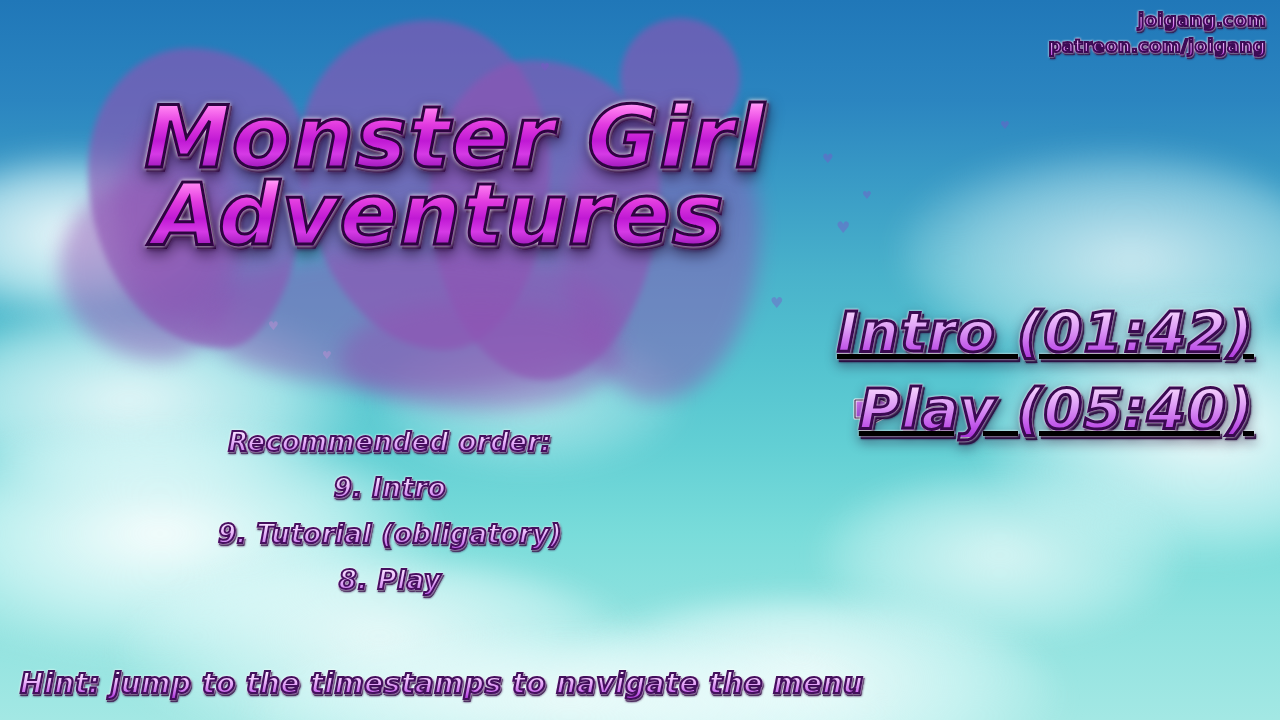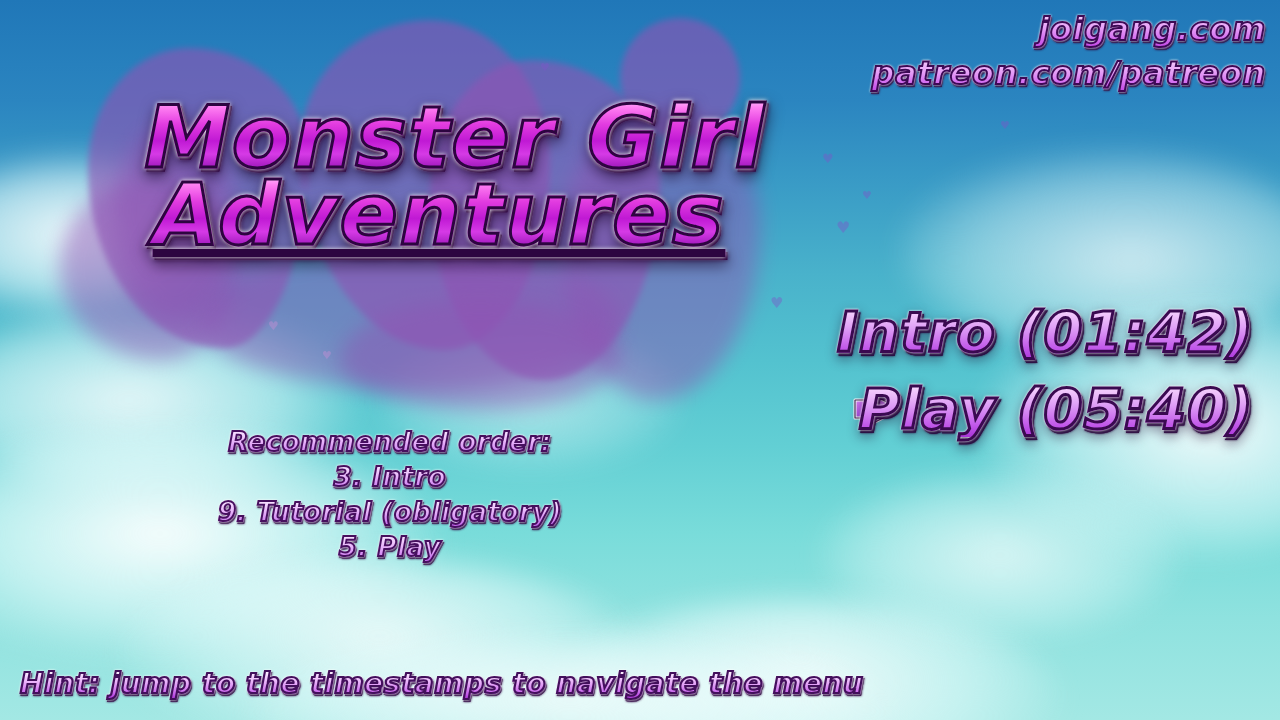--- a/index.html
+++ b/index.html
@@ -79,39 +79,40 @@
     background-clip:text;
     color:transparent;
     -webkit-text-stroke:3px #2d0540;
     paint-order:stroke fill;
     filter:
       drop-shadow(0 0 2px #ffffff)
       drop-shadow(2px 3px 0 #2b023d)
       drop-shadow(0 5px 7px rgba(20,0,35,.55));
   }
   #title-line1 { text-align:right; padding-left:18px; }
-  #title-line2 { text-align:center; margin-top:-6px; padding-left:46px;text-decoration:underline; }
+  #title-line2 { text-align:center; margin-top:-6px; padding-left:46px; }
 
   
   #menu {
     position:absolute;
     right:26px; top:296px;
     width:560px;
     z-index:7;
     display:flex; flex-direction:column;
     align-items:flex-end;
     gap:5px;
   }
   .menu-row {
     position:relative;
     display:flex;
     align-items:center;
     justify-content:flex-end;
     gap:10px;
     height:72px;
+    text-decoration:underline;
   }
   .menu-label {
     font-size:56px;
     line-height:1;
     font-style:italic;
     background:linear-gradient(180deg,
       #fce9ff 0%, #f0c4fb 20%, #dfa0f6 42%,
       #cf79ef 62%, #c056e9 80%, #a935d8 100%);
     -webkit-background-clip:text;
     background-clip:text;
@@ -135,21 +136,21 @@
   .cursor svg { display:block; }
 
   
   #reco {
     position:absolute;
     left:180px; top:425px;
     width:420px;
     text-align:center;
     z-index:6;
     display:flex; flex-direction:column;
-    gap:0;
+    gap:11px;
   }
   .reco-line {
     font-size:26px;
     line-height:1.35;
     font-style:italic;
     background:linear-gradient(180deg,
       #ffffff 0%, #f6dcff 22%, #e9b7fb 46%,
       #d58ef3 68%, #c062e8 88%, #ab3fd8 100%);
     -webkit-background-clip:text;
     background-clip:text;
@@ -164,23 +165,22 @@
   
   #links {
     position:absolute;
     right:14px; top:8px;
     z-index:8;
     text-align:right;
     display:flex; flex-direction:column;
     gap:2px;
   }
   .link-line {
-    font-size:32px;
+    font-size:18px;
     line-height:1.32;
-    font-style:italic;
     background:linear-gradient(180deg,
       #ffe9ff 0%, #f2c1fb 26%, #e49cf6 50%,
       #d46ff0 72%, #c44ae6 92%, #ae2fd4 100%);
     -webkit-background-clip:text;
     background-clip:text;
     color:transparent;
     -webkit-text-stroke:2px #3d0b55;
     paint-order:stroke fill;
     filter:
       drop-shadow(0 0 1px #ffffff)
@@ -276,33 +276,33 @@
     <div class="speck" style="left:836px; top:220px; font-size:16px;">♥</div>
     <div class="speck" style="left:540px; top:62px; font-size:11px;">♥</div>
     <div class="speck" style="left:1000px; top:120px; font-size:11px;">♥</div>
     <div class="speck" style="left:770px; top:296px; font-size:15px;">♥</div>
     <div class="speck" style="left:268px; top:320px; font-size:12px; color:#c98fd6;">♥</div>
     <div class="speck" style="left:322px; top:350px; font-size:11px; color:#c98fd6;">♥</div>
   </div>
 
   <div id="links">
     <div class="bub link-line">joigang.com</div>
-    <div class="bub link-line">patreon.com/patreon</div>
+    <div class="bub link-line">patreon.com/joigang</div>
   </div>
 
   <div id="title-block">
     <div id="title-line1" class="bub title-line">Monster Girl</div>
     <div id="title-line2" class="bub title-line">Adventures</div>
   </div>
 
   <div id="reco">
     <div class="bub reco-line">Recommended order:</div>
-    <div class="bub reco-line">3. Intro</div>
+    <div class="bub reco-line">9. Intro</div>
     <div class="bub reco-line">9. Tutorial (obligatory)</div>
-    <div class="bub reco-line">5. Play</div>
+    <div class="bub reco-line">8. Play</div>
   </div>
 
   <div id="menu">
 
     <div class="menu-row">
       <div class="bub menu-label">Intro (01:42)</div>
     </div>
 
     <div class="menu-row">
       <span class="cursor">

